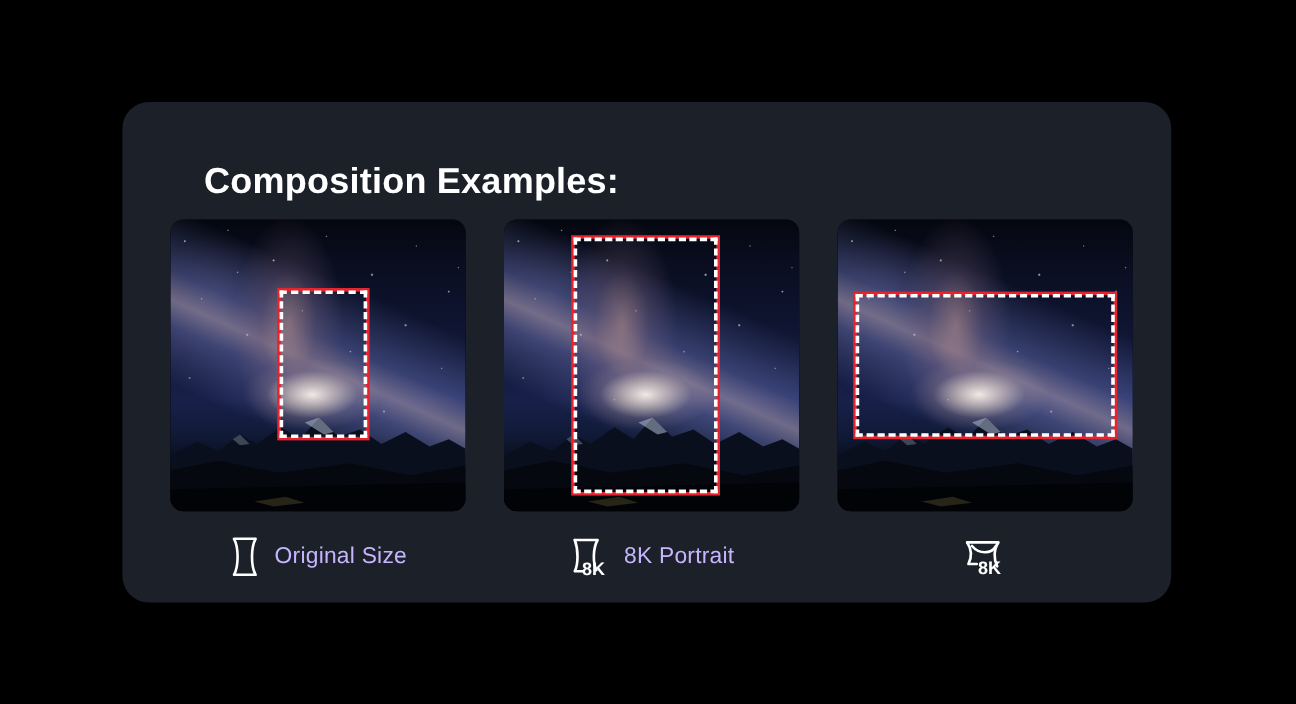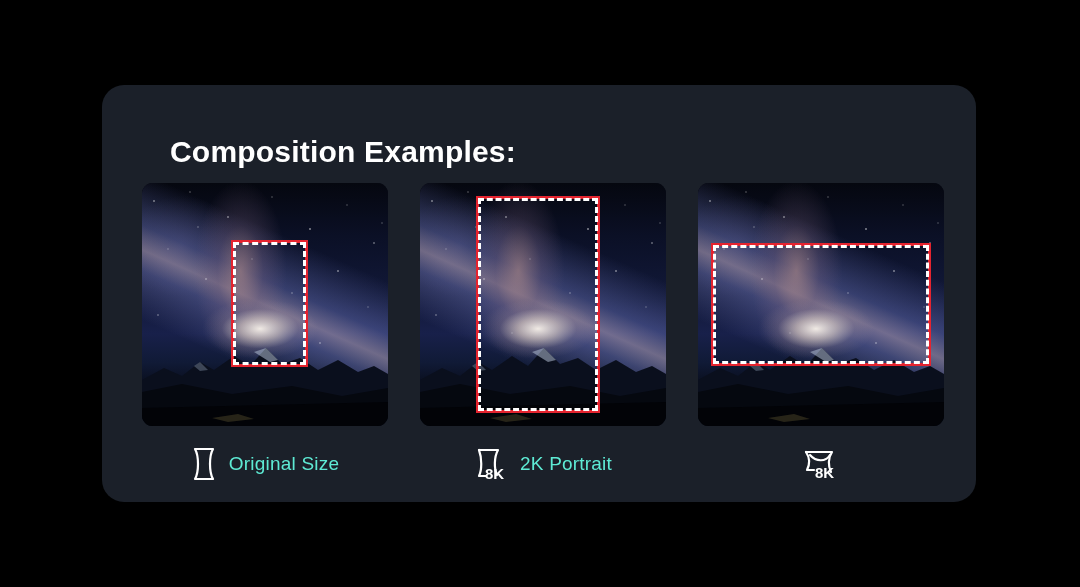--- a/index.html
+++ b/index.html
@@ -157,21 +157,21 @@
     align-items: center;
     justify-content: center;
     gap: 12px;
   }
   .caption-icon {
     display: block;
     flex: 0 0 auto;
   }
   .caption-label {
     font-size: 19px;
-    color: #5eead4;
+    color: #c4b5fd;
     white-space: nowrap;
     letter-spacing: 0.2px;
   }
 </style>
 </head>
 <body>
 
 <div class="stage">
 
   <section class="panel">
@@ -219,21 +219,21 @@
           </svg>
           <div class="crop crop-portrait"></div>
         </div>
 
         <div class="caption">
           <svg class="caption-icon" width="34" height="36" viewBox="0 0 34 36">
             <path d="M5 4 L24 4 C20 11 20 23 23 29" fill="none" stroke="#ffffff" stroke-width="2.2" stroke-linejoin="round" stroke-linecap="round"></path>
             <path d="M5 4 C8 12 8 24 5 30 L12 30" fill="none" stroke="#ffffff" stroke-width="2.2" stroke-linejoin="round" stroke-linecap="round"></path>
             <text x="11" y="33" font-family="Liberation Sans, sans-serif" font-size="15" font-weight="bold" fill="#ffffff">8K</text>
           </svg>
-          <span class="caption-label">2K Portrait</span>
+          <span class="caption-label">8K Portrait</span>
         </div>
       </div>
 
       <div class="example">
 
         <div class="thumb">
           <div class="photo"></div>
           <div class="stars"></div>
           <svg class="ridge" viewBox="0 0 246 108" preserveAspectRatio="none">
             <path d="M0 62 L22 50 L40 58 L58 44 L72 52 L92 38 L108 48 L124 30 L140 46 L158 40 L176 52 L196 42 L216 54 L232 48 L246 56 L246 108 L0 108 Z" fill="#0a0f1d"></path>

